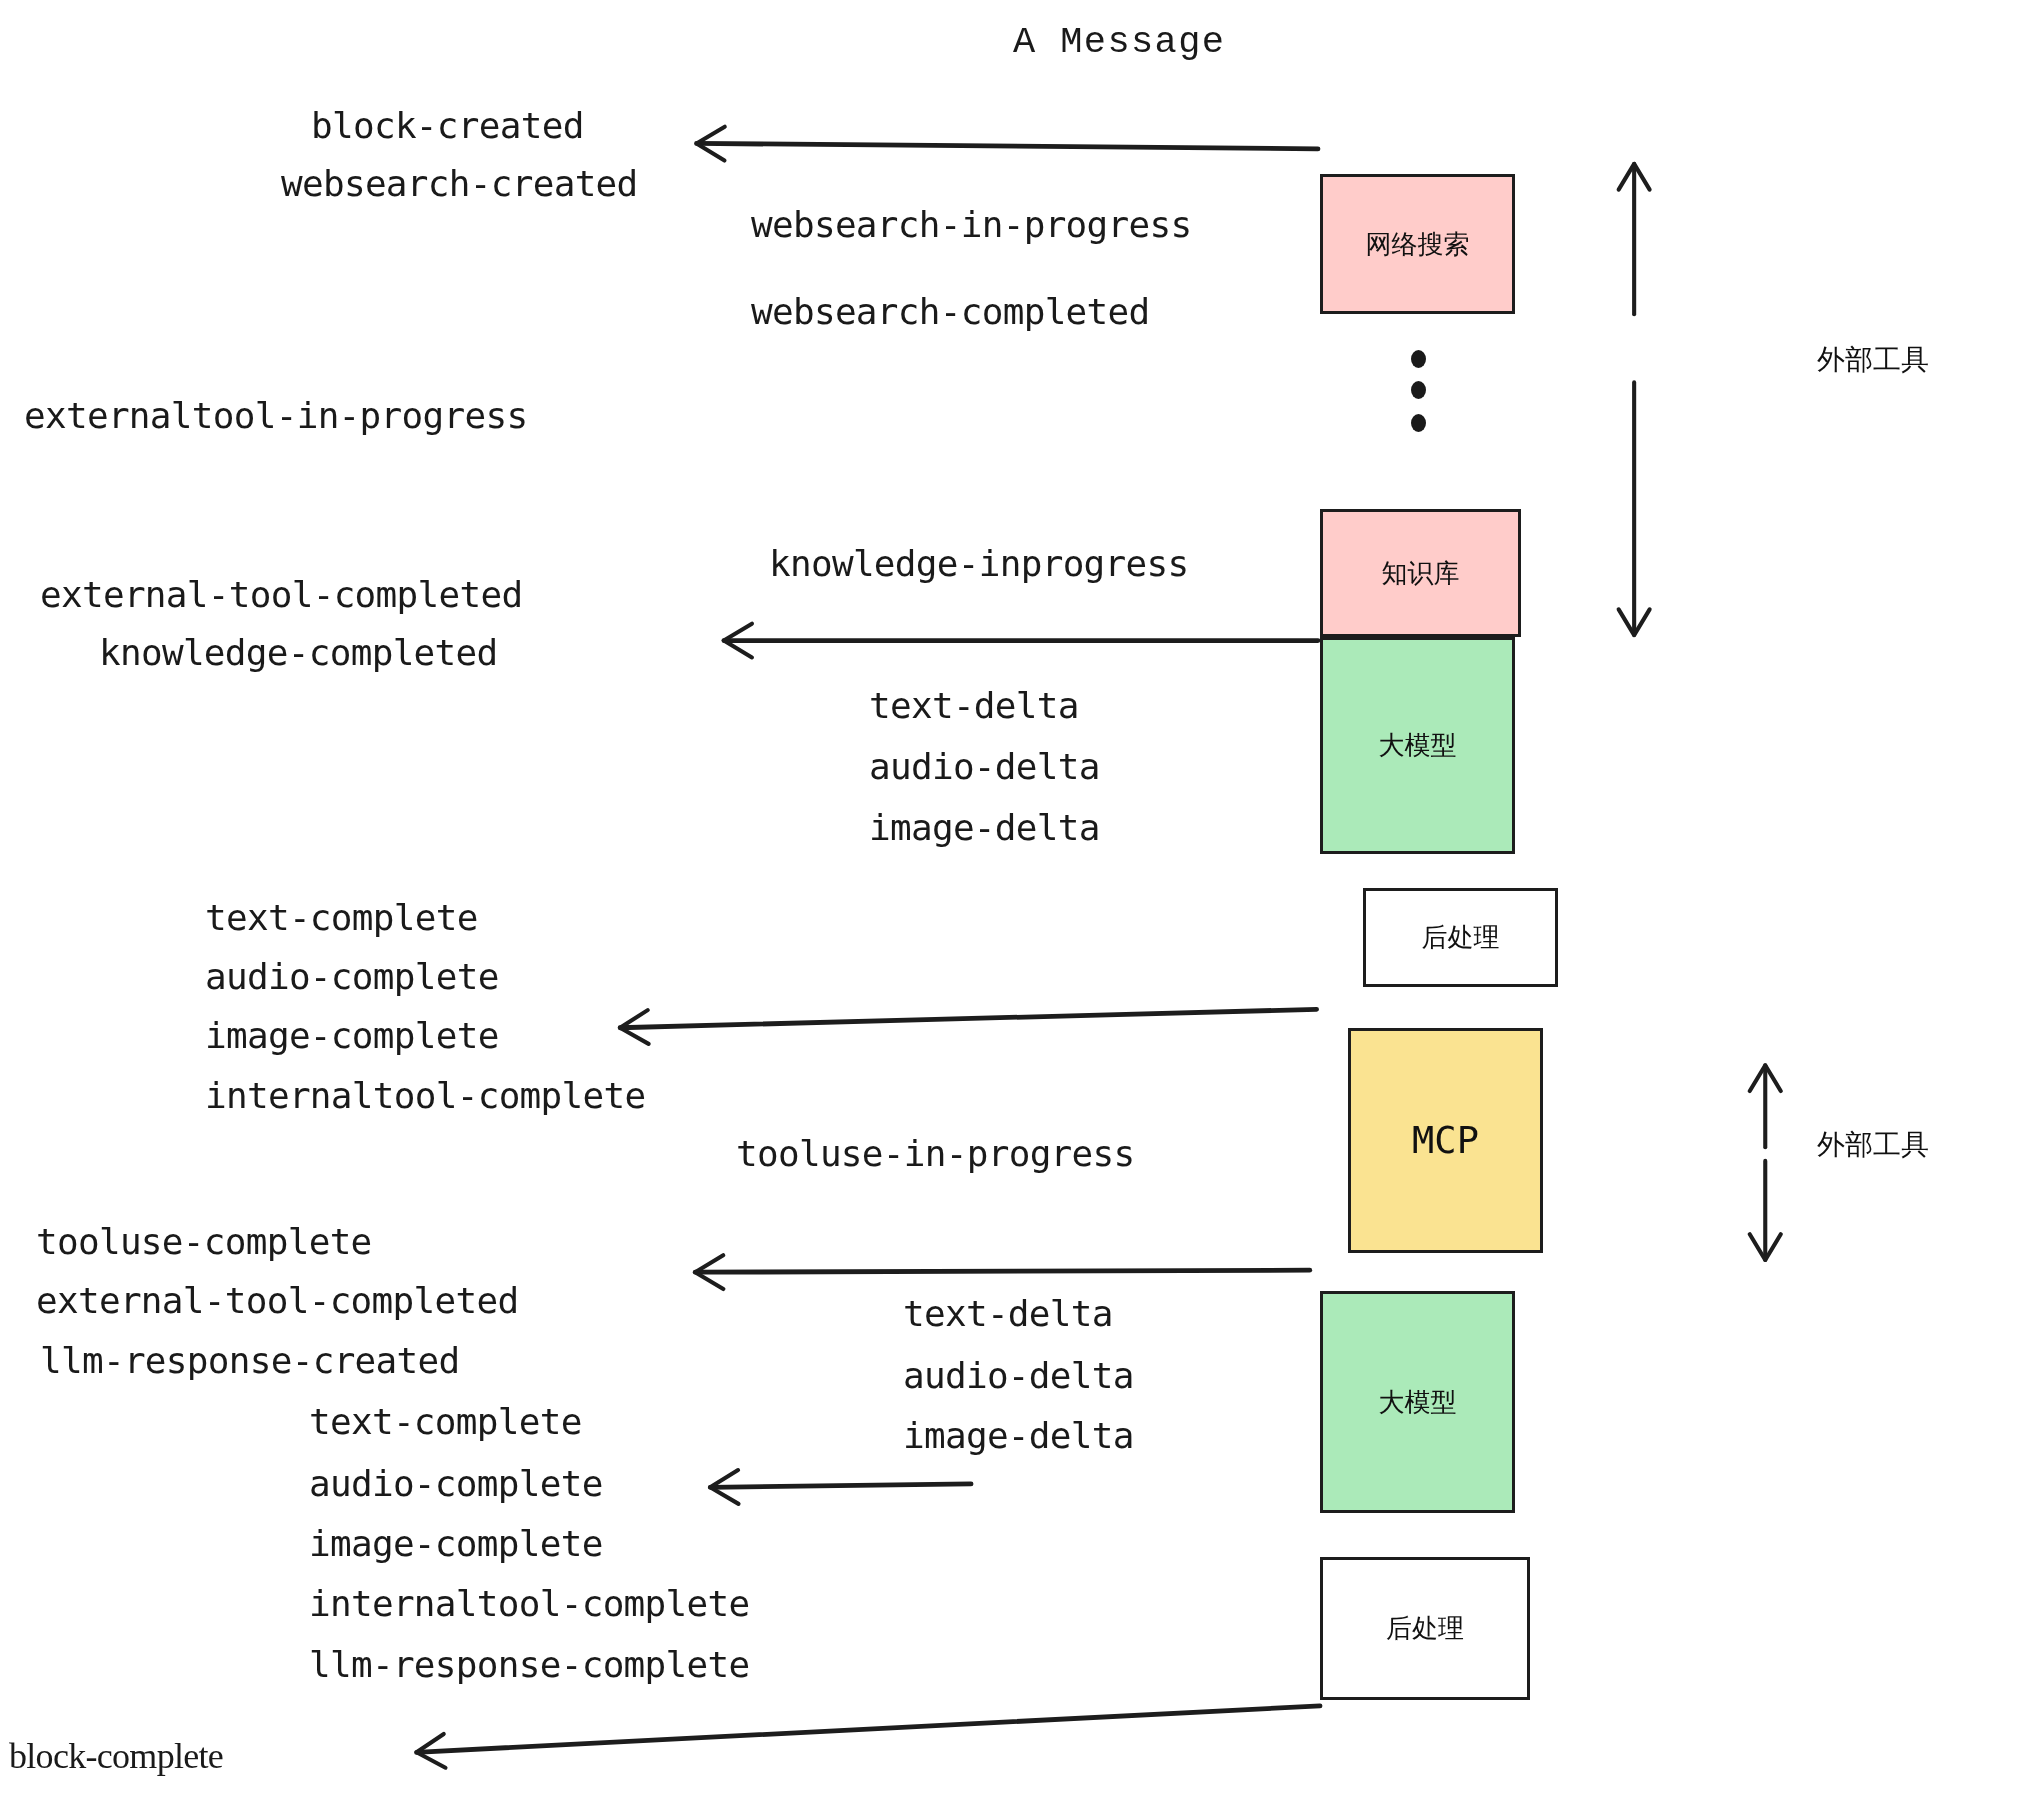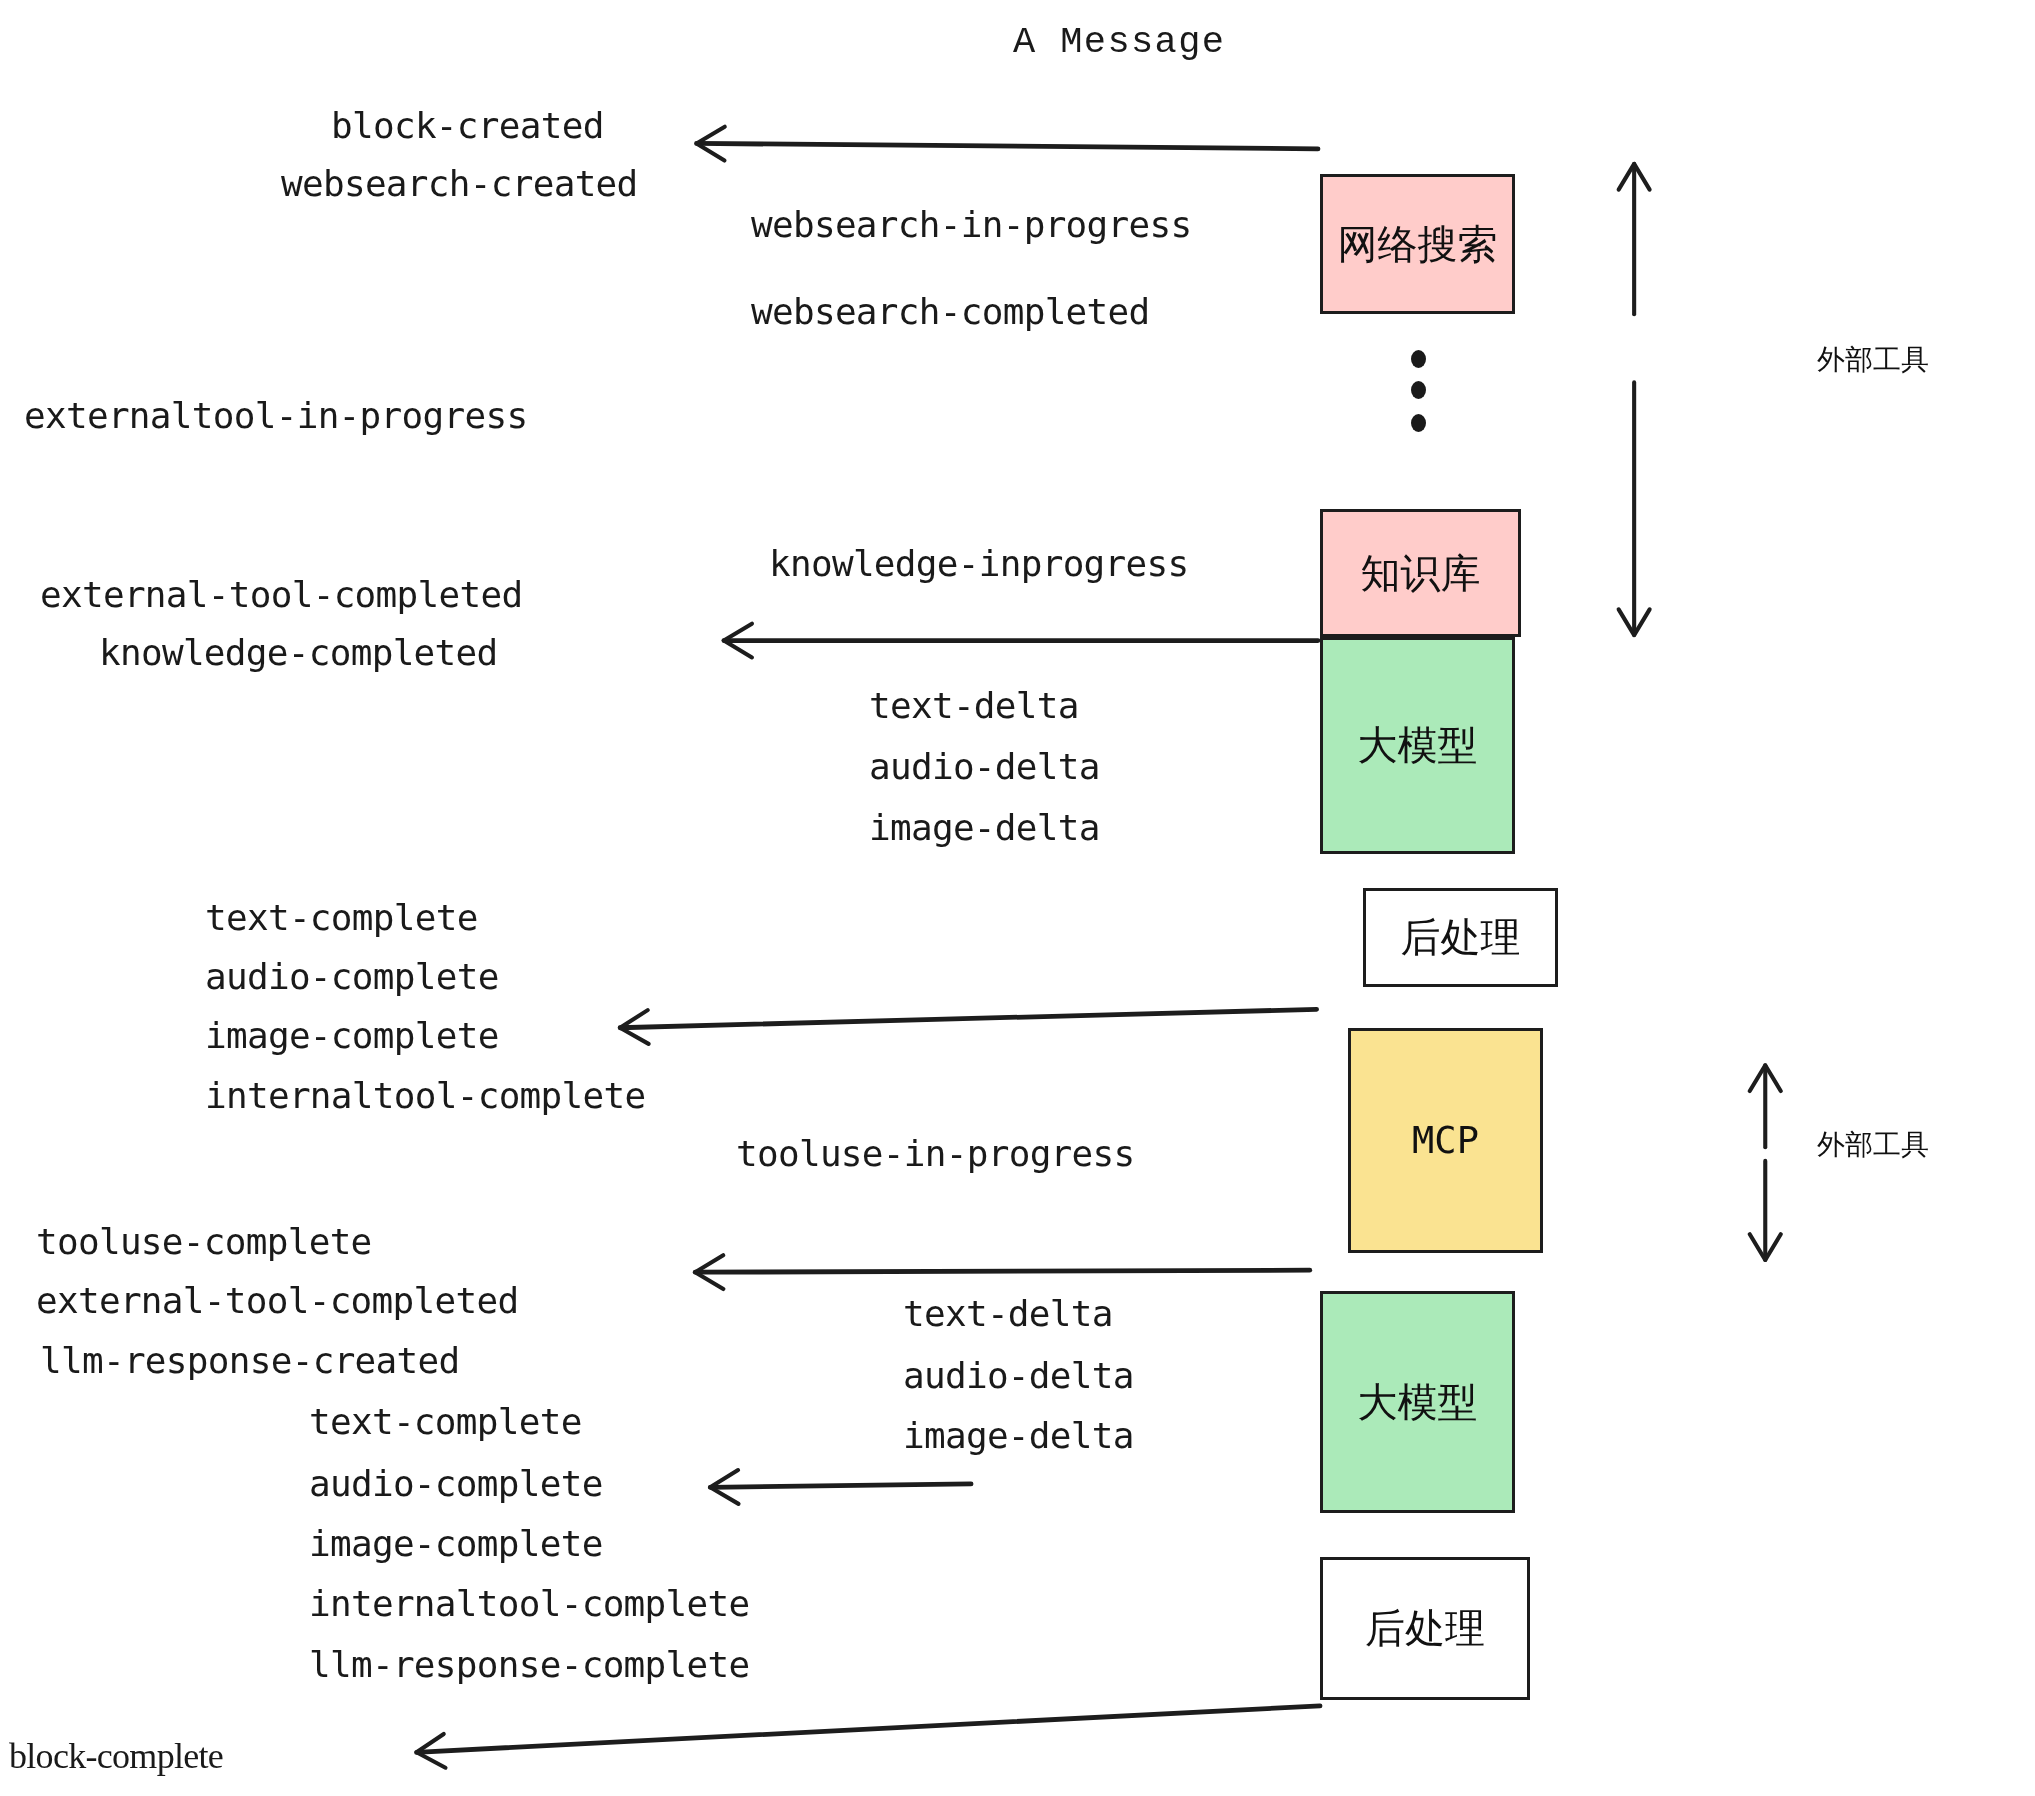--- a/index.html
+++ b/index.html
@@ -5,21 +5,21 @@
   html,body{margin:0;padding:0;background:#fff;}
   body{width:2035px;height:1796px;position:relative;overflow:hidden;
        font-family:"DejaVu Sans Mono","Liberation Mono",monospace;color:#1b1b1b;}
   .canvas{position:absolute;inset:0;}
   .lbl{position:absolute;white-space:nowrap;font-family:"DejaVu Sans Mono","Liberation Mono",monospace;
        font-size:36px;letter-spacing:-0.7px;color:#1a1a1a;line-height:1;}
   .title{position:absolute;white-space:nowrap;font-family:Liberation Mono, monospace;
          font-size:37px;color:#1a1a1a;letter-spacing:1.4px;margin-left:36px;}
   .box{position:absolute;box-sizing:border-box;border:3.4px solid #1d1d1d;
        display:flex;align-items:center;justify-content:center;
-       font-family:Liberation Sans, sans-serif;font-size:40px;color:#111;}
+       font-family:Liberation Sans, sans-serif;font-size:26px;color:#111;}
   .box.mono{font-family:"DejaVu Sans Mono","Liberation Mono",monospace;font-size:37px;margin-left:28px;}
   .dot{position:absolute;width:15px;height:18px;border-radius:50%;background:#1a1a1a;}
   .sidelbl{position:absolute;white-space:nowrap;
            font-family:"DejaVu Sans","Liberation Sans",sans-serif;font-size:28px;color:#111;}
   svg.arrows{position:absolute;left:0;top:0;width:2035px;height:1796px;overflow:visible;}
 </style>
 </head>
 <body>
 
 <div class="canvas">
@@ -91,21 +91,21 @@
       <div class="box" style="left: 1320px; top: 1557px; width: 210px; height: 143px; background: rgb(255, 255, 255);">
         <span>后处理</span>
       </div>
     </div>
   <div id="dots-layer">
       <div class="dot" style="left: 1411px; top: 350px;"></div>
       <div class="dot" style="left: 1411px; top: 381px;"></div>
       <div class="dot" style="left: 1411px; top: 414px;"></div>
     </div>
   <div id="labels-layer">
-      <div class="lbl" style="left: 311px; top: 108px; margin-left: 20px;">block-created</div>
+      <div class="lbl" style="left: 311px; top: 108px;">block-created</div>
       <div class="lbl" style="left: 281px; top: 166px;">websearch-created</div>
       <div class="lbl" style="left: 751px; top: 207px;">websearch-in-progress</div>
       <div class="lbl" style="left: 751px; top: 294px;">websearch-completed</div>
       <div class="lbl" style="left: 24px; top: 398px;">externaltool-in-progress</div>
       <div class="lbl" style="left: 769px; top: 546px;">knowledge-inprogress</div>
       <div class="lbl" style="left: 40px; top: 577px;">external-tool-completed</div>
       <div class="lbl" style="left: 99px; top: 635px;">knowledge-completed</div>
       <div class="lbl" style="left: 869px; top: 688px;">text-delta</div>
       <div class="lbl" style="left: 869px; top: 749px;">audio-delta</div>
       <div class="lbl" style="left: 869px; top: 810px;">image-delta</div>

